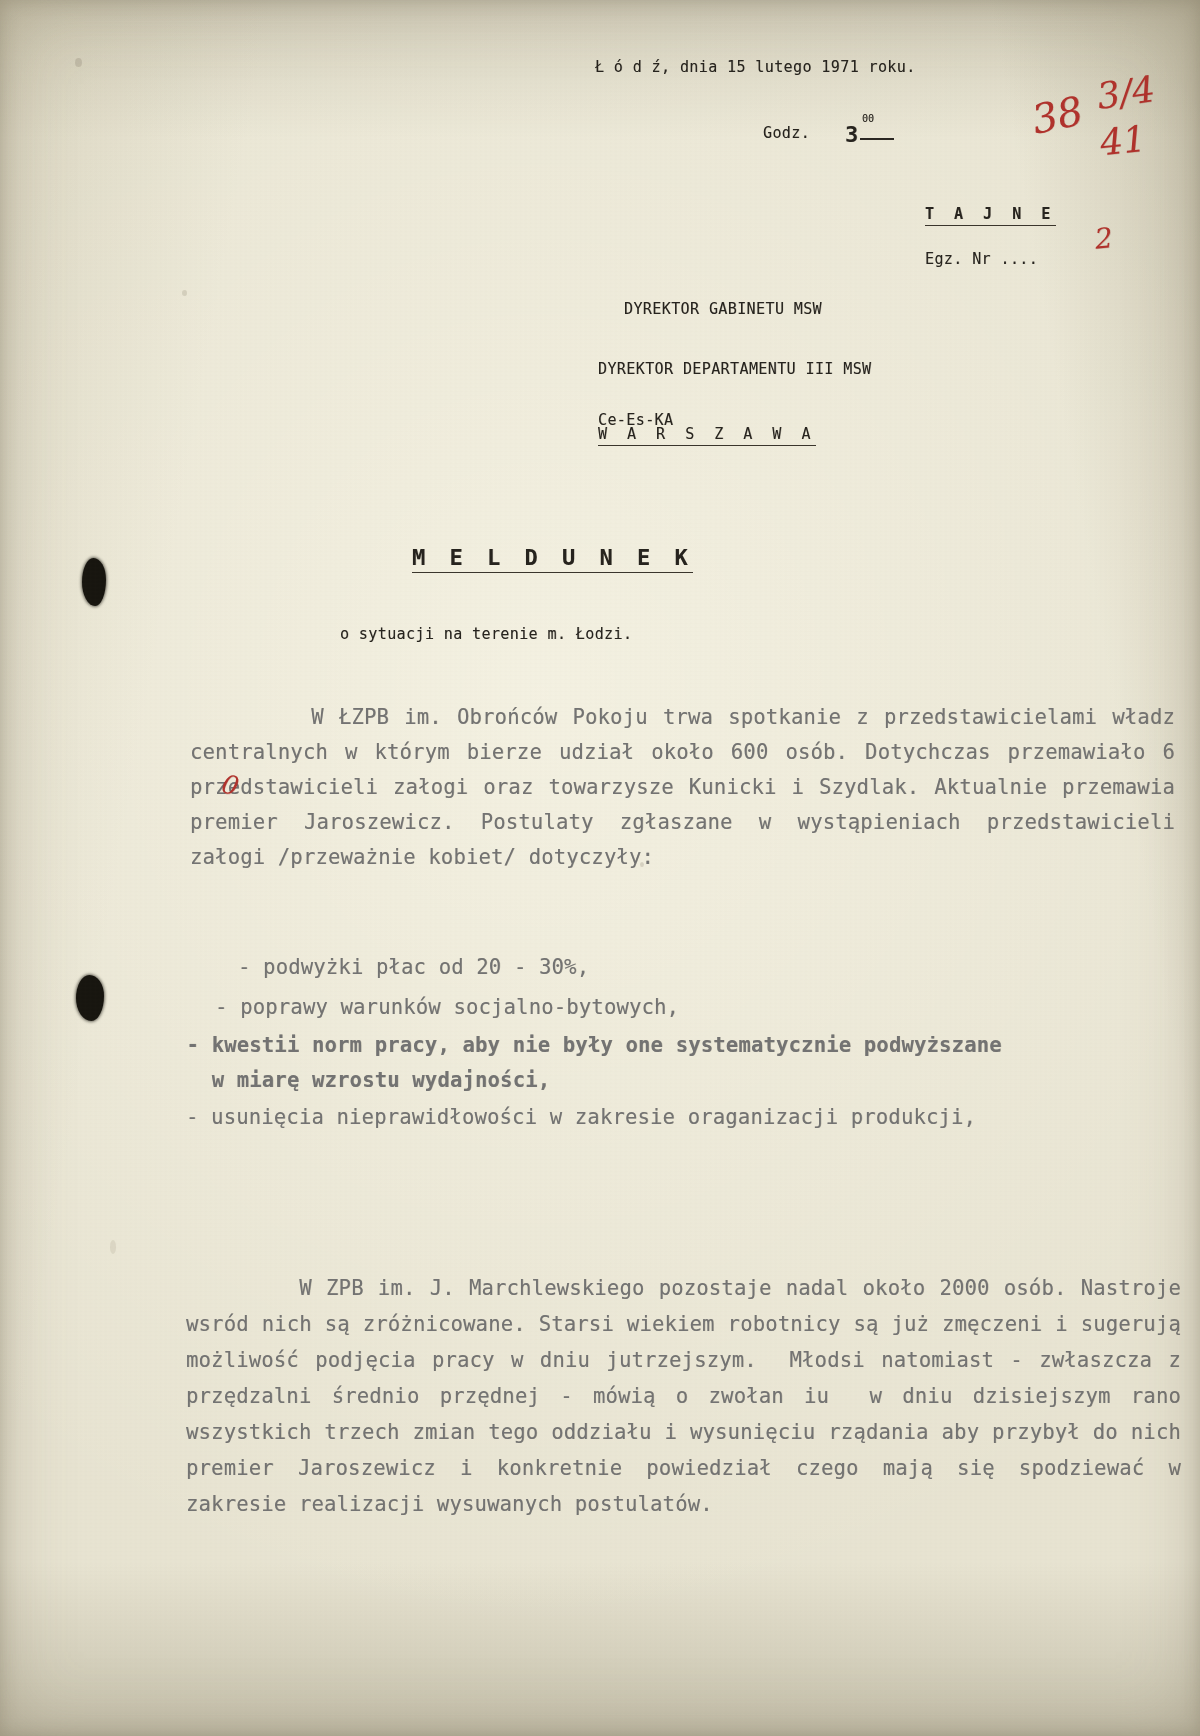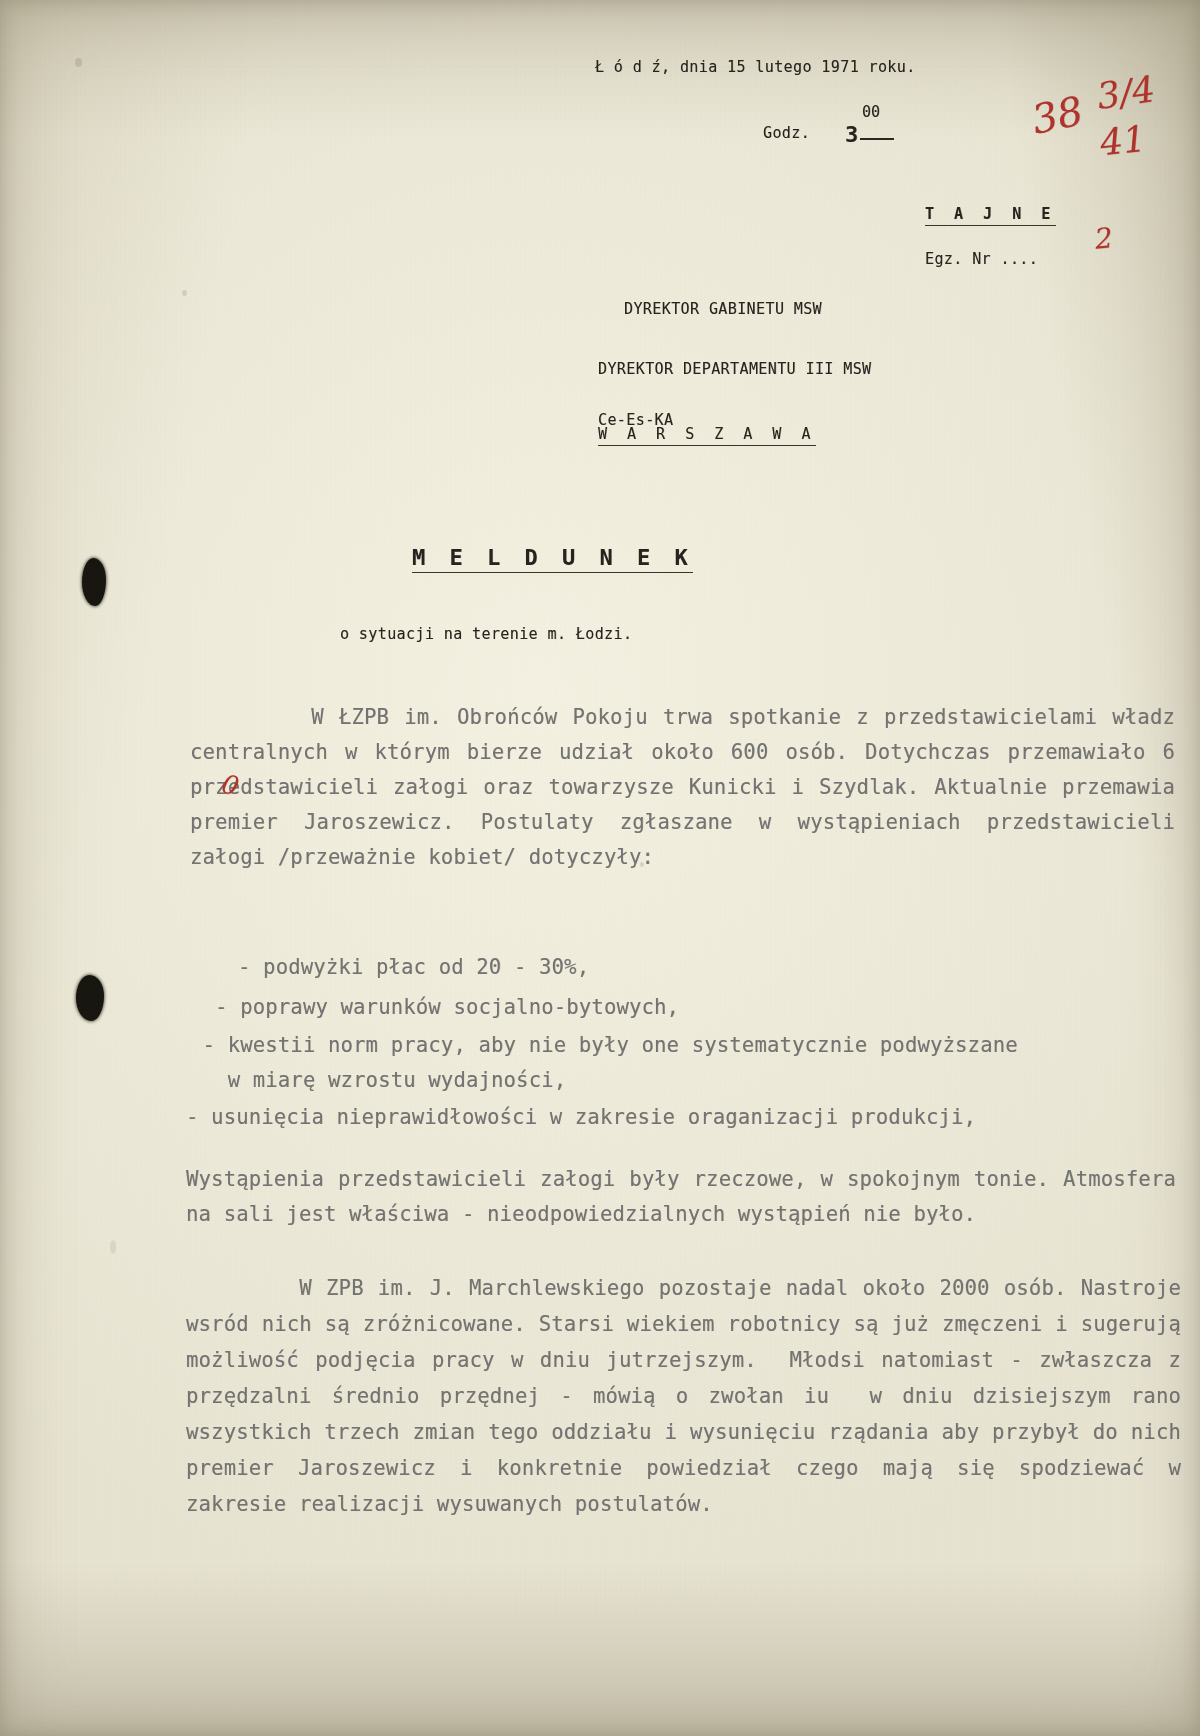--- a/index.html
+++ b/index.html
@@ -101,21 +101,21 @@
 
 <div class="page">
   <div class="paper-tint"></div>
 
   <div class="content">
 
     <div class="tw" style="left:595px; top:58px;">Ł ó d ź, dnia 15 lutego 1971 roku.</div>
 
     <div class="tw" style="left:763px; top:124px;">Godz.</div>
     <div class="tw bold" style="left:845px; top:122px; font-size:22px;">3</div>
-    <div class="tw" style="left:862px; top:103px; font-size:15px; letter-spacing:0;">00</div>
+    <div class="tw" style="left:862px; top:113px; font-size:10px; letter-spacing:0;">00</div>
     <div style="position:absolute; left:860px; top:138px; width:34px; height:2px; background:#2a2722;"></div>
 
     <div class="hand" style="left:1032px; top:92px; font-size:40px; transform:rotate(-12deg);">38</div>
     <div class="hand" style="left:1097px; top:72px; font-size:36px; transform:rotate(-8deg);">3/4</div>
     <div class="hand" style="left:1100px; top:120px; font-size:36px; transform:rotate(-6deg);">41</div>
 
     <div class="tw bold spaced ul" style="left:925px; top:205px;">T A J N E</div>
 
     <div class="tw" style="left:925px; top:250px;">Egz. Nr ....</div>
     <div class="hand" style="left:1095px; top:222px; font-size:28px; transform:rotate(-5deg);">2</div>
@@ -129,25 +129,24 @@
     <div class="tw bold spaced ul" style="left:412px; top:545px; font-size:22px;">M E L D U N E K</div>
 
     <div class="tw" style="left:340px; top:625px;">o sytuacji na terenie m. Łodzi.</div>
 
     <div class="body-block" style="left:190px; top:700px; width:985px; text-align:justify;">        W ŁZPB im. Obrońców Pokoju trwa spotkanie z przedstawicielami władz centralnych w którym bierze udział około 600 osób. Dotychczas przemawiało 6 przedstawicieli załogi oraz towarzysze Kunicki i Szydlak. Aktualnie przemawia premier Jaroszewicz. Postulaty zgłaszane w wystąpieniach przedstawicieli załogi /przeważnie kobiet/ dotyczyły:</div>
 
     <div class="hand" style="left:222px; top:770px; font-size:26px; transform:rotate(15deg);">0</div>
 
     <div class="body-block" style="left:190px; top:950px; width:960px;margin-left:48px;">- podwyżki płac od 20 - 30%,</div>
     <div class="body-block" style="left:190px; top:990px; width:960px;">  - poprawy warunków socjalno-bytowych,</div>
-    <div class="body-block" style="left:190px; top:1028px; width:985px;"> - kwestii norm pracy, aby nie były one systematycznie podwyższane
+    <div class="body-block" style="left:174px; top:1028px; width:985px;font-weight:bold;"> - kwestii norm pracy, aby nie były one systematycznie podwyższane
    w miarę wzrostu wydajności,</div>
     <div class="body-block" style="left:186px; top:1100px; width:985px;">- usunięcia nieprawidłowości w zakresie oraganizacji produkcji,</div>
 
-    <div class="body-block" style="left:186px; top:1162px; width:990px; text-align:justify;">Wystąpienia przedstawicieli załogi były rzeczowe, w spokojnym tonie. Atmosfera na sali jest właściwa - nieodpowiedzialnych wystąpień nie było.</div>
 
     <div class="body-block" style="left:186px; top:1270px; width:995px; line-height:36px; text-align:justify;">        W ZPB im. J. Marchlewskiego pozostaje nadal około 2000 osób. Nastroje wsród nich są zróżnicowane. Starsi wiekiem robotnicy są już zmęczeni i sugerują możliwość podjęcia pracy w dniu jutrzejszym.  Młodsi natomiast - zwłaszcza z przędzalni średnio przędnej - mówią o zwołan iu  w dniu dzisiejszym rano wszystkich trzech zmian tego oddziału i wysunięciu rządania aby przybył do nich premier Jaroszewicz i konkretnie powiedział czego mają się spodziewać w zakresie realizacji wysuwanych postulatów.</div>
 
     <div class="blot" style="left:82px; top:558px; width:24px; height:48px;"></div>
     <div class="blot" style="left:76px; top:975px; width:28px; height:46px;"></div>
 
     <div class="speck" style="left:75px; top:58px; width:7px; height:9px; opacity:0.5;"></div>
     <div class="speck" style="left:182px; top:290px; width:5px; height:6px; opacity:0.45;"></div>
     <div class="speck" style="left:110px; top:1240px; width:6px; height:14px; opacity:0.3;"></div>
     <div class="speck" style="left:640px; top:862px; width:4px; height:5px; opacity:0.5;"></div>

